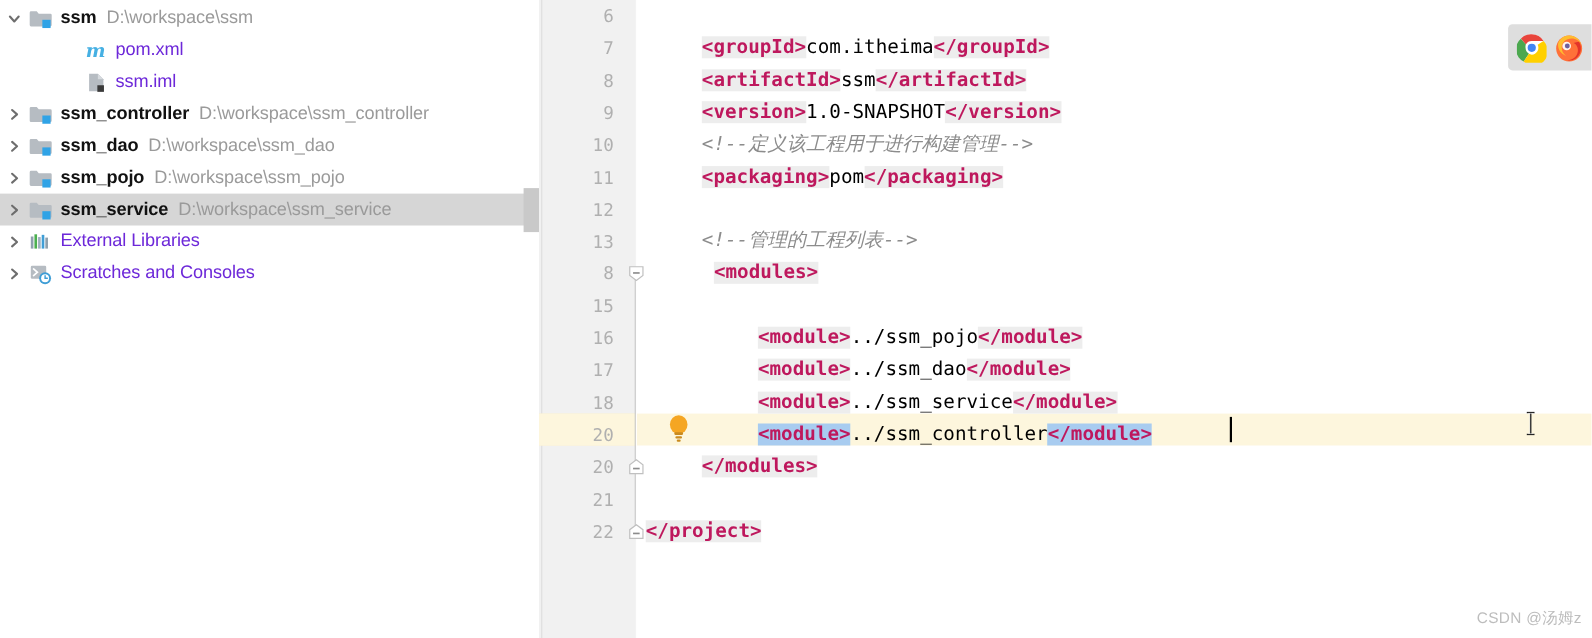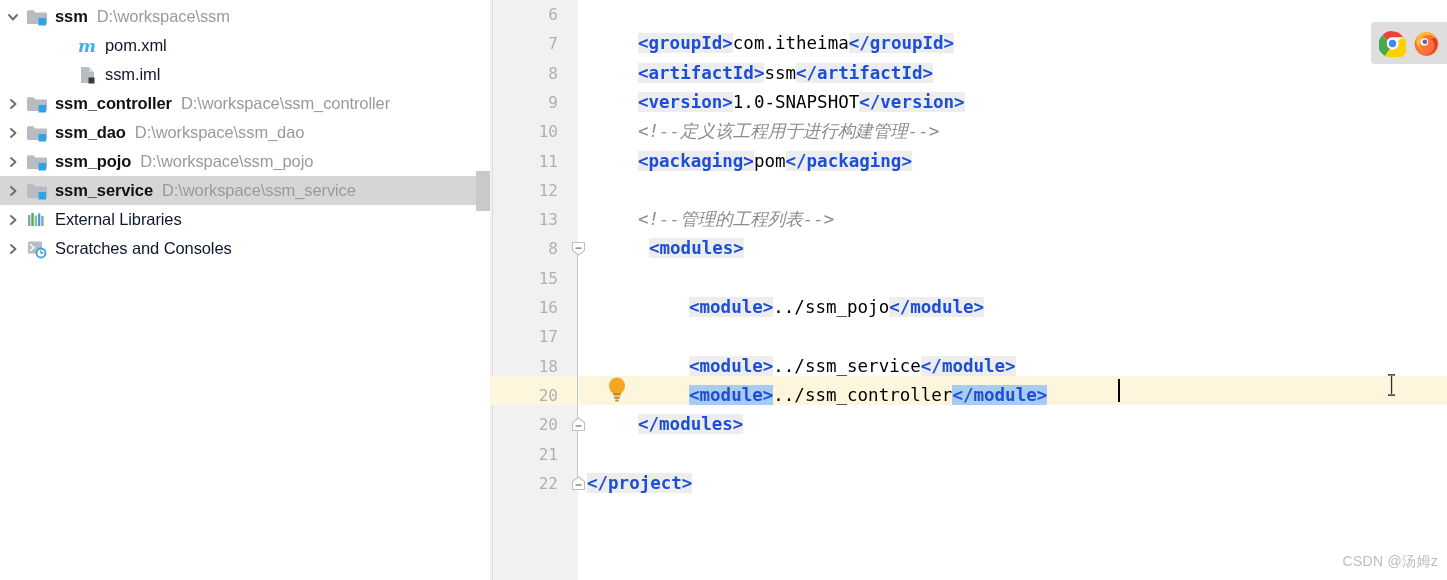--- a/index.html
+++ b/index.html
@@ -39,21 +39,21 @@
     margin-right: 7px;
   }
   .node-icon svg { display: block; }
 
   .node-name {
     font-size: 16.5px;
     font-weight: bold;
     color: #111111;
     letter-spacing: -0.1px;
   }
-  .node-name.plain { font-weight: normal; color: #0f172a; font-size: 16.5px; }
+  .node-name.plain { font-weight: normal; color: #6d28d9; font-size: 16.5px; }
   .node-path {
     font-size: 16.5px;
     color: #9a9a9a;
     margin-left: 9px;
     font-weight: normal;
     letter-spacing: -0.1px;
   }
 
   
   #left-scroll-nub {
@@ -105,21 +105,21 @@
   }
   .codetext {
     position: absolute; top: 0; height: 29px;
     line-height: 29px;
     font-family: "DejaVu Sans Mono", monospace;
     font-size: 17.5px;
     white-space: pre;
     color: #000000;
   }
   .tag {
-    color: #1d4ed8;
+    color: #be185d;
     font-weight: bold;
     background: #ededed;
   }
   .tag.sel { background: #a8ccf0; }
   .val { color: #000000; background: transparent; }
   .comment {
     color: #8c8c8c;
     font-style: italic;
     font-family: "DejaVu Sans Mono", monospace;
   }
@@ -369,20 +369,21 @@
       </div>
       <div class="code-line" style="top: 263.7px;">
         <span class="ln">15</span>
       </div>
       <div class="code-line" style="top: 293px;">
         <span class="ln">16</span>
         <span class="codetext" style="left: 199px;"><span class="tag">&lt;module&gt;</span><span class="val">../ssm_pojo</span><span class="tag">&lt;/module&gt;</span></span>
       </div>
       <div class="code-line" style="top: 322.3px; padding-left: 27px;">
         <span class="ln">17</span>
+        <span class="codetext" style="left: 199px;"><span class="tag">&lt;module&gt;</span><span class="val">../ssm_dao</span><span class="tag">&lt;/module&gt;</span></span>
       </div>
       <div class="code-line" style="top: 351.6px;">
         <span class="ln">18</span>
         <span class="codetext" style="left: 199px;"><span class="tag">&lt;module&gt;</span><span class="val">../ssm_service</span><span class="tag">&lt;/module&gt;</span></span>
       </div>
       <div class="code-line" style="top: 380.9px;">
         <span class="ln">20</span>
         <span class="codetext" style="left: 199px;"><span class="tag sel">&lt;module&gt;</span><span class="val">../ssm_controller</span><span class="tag sel">&lt;/module&gt;</span></span>
       </div>
       <div class="code-line" style="top: 410.2px;">

